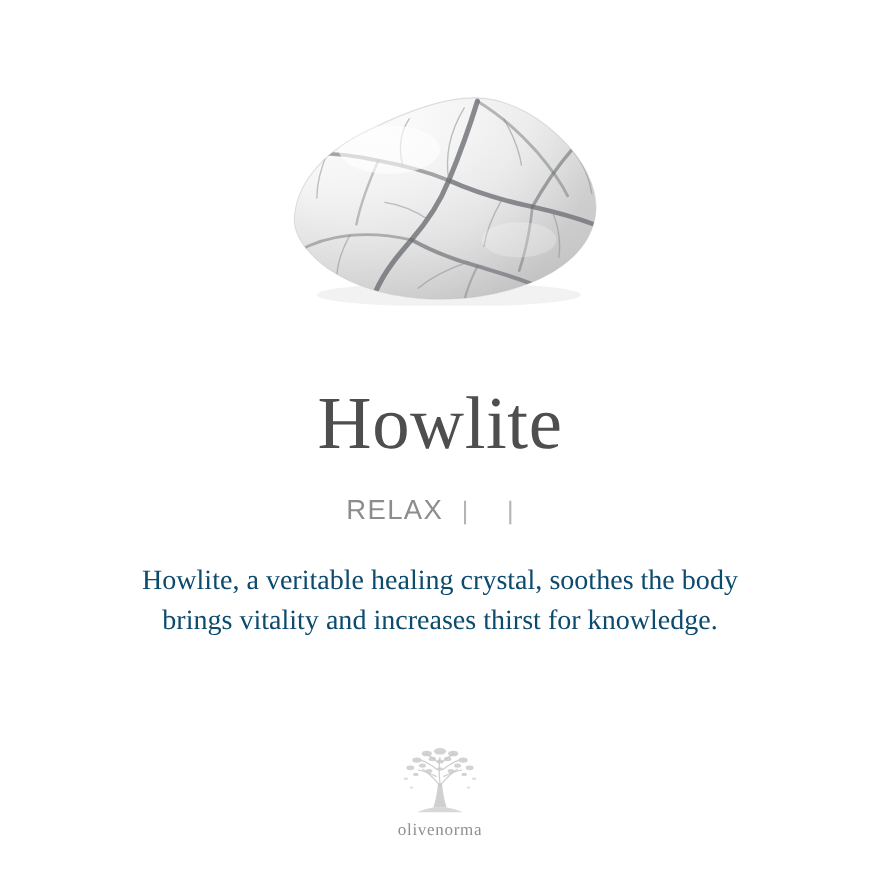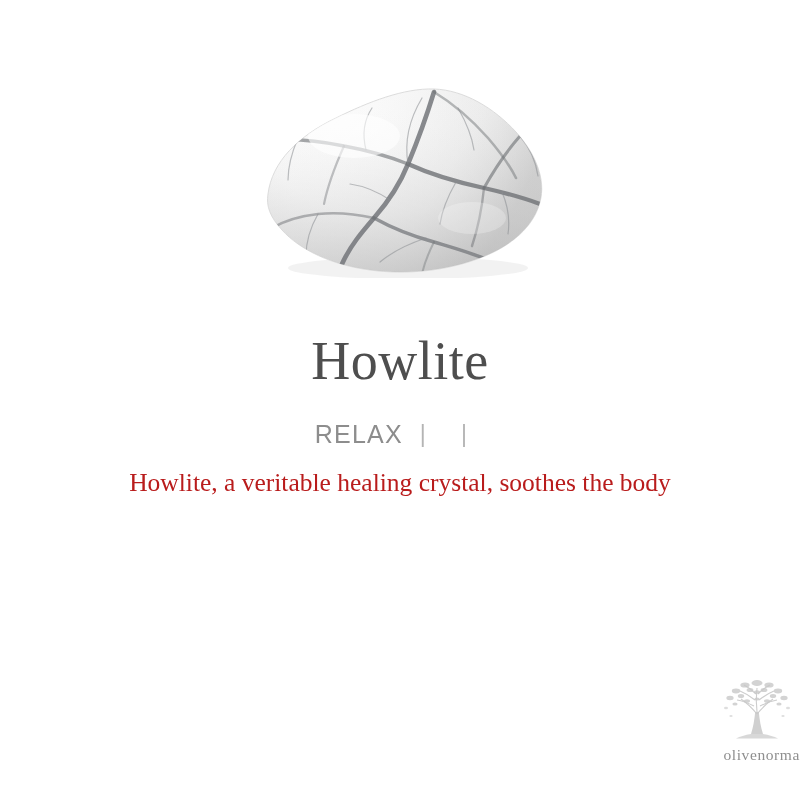--- a/index.html
+++ b/index.html
@@ -40,25 +40,25 @@
   }
   .stone-svg {
     display: block;
     width: 292px;
     height: 200px;
   }
 
   
   .title {
     font-family: "Liberation Serif", serif;
-    font-size: 54px;
+    font-size: 68px;
     line-height: 1;
     color: #4e4e4e;
     letter-spacing: 0.5px;
-    margin: 4px 0 0 0;
+    margin: 20px 0 0 0;
     font-weight: 400;
     text-align: center;
   }
 
   
   .keywords {
     margin-top: 32px;
     display: flex;
     align-items: center;
     justify-content: flex-end;
@@ -70,38 +70,38 @@
   }
   .keywords .kw { white-space: nowrap; }
   .keywords .sep {
     margin: 0 17px;
     color: #b4b4b4;
     font-size: 23px;
   }
 
   
   .description {
-    margin-top: 16px;
+    margin-top: 30px;
     width: 740px;
     text-align: center;
     font-family: "Liberation Serif", serif;
     font-size: 25.5px;
     line-height: 1.45;
-    color: #b91c1c;
+    color: #0c4a6e;
   }
 
   
   .brand {
     position: absolute;
     left: 0;
     right: 0;
     bottom: 36px;
     display: flex;
     flex-direction: column;
-    align-items: flex-end;
+    align-items: center;
   }
   .brand-tree {
     width: 86px;
     height: 72px;
     display: block;
     opacity: 0.55;
   }
   .brand-name {
     margin-top: 2px;
     font-family: "Liberation Serif", serif;
@@ -195,20 +195,21 @@
   <h1 class="title">Howlite</h1>
 
   <div class="keywords">
     <span class="kw">RELAX</span>
     <span class="sep">|</span>
     <span class="sep">|</span>
   </div>
 
   <div class="description">
     <div>Howlite, a veritable healing crystal, soothes the body</div>
+    <div>brings vitality and increases thirst for knowledge.</div>
   </div>
 
   <div class="brand">
     <svg class="brand-tree" viewBox="0 0 86 72" xmlns="http://www.w3.org/2000/svg" aria-hidden="true">
       <g fill="#9a9a9a">
 
         <path d="M41.2 40 C40.4 48 39.2 55 37 62 L49 62 C46.8 55 45.6 48 44.8 40 Z" opacity="0.85"></path>
 
         <path d="M37 62 C31 63 26 64.5 22 66.5 L64 66.5 C60 64.5 55 63 49 62 Z" opacity="0.7"></path>
 

